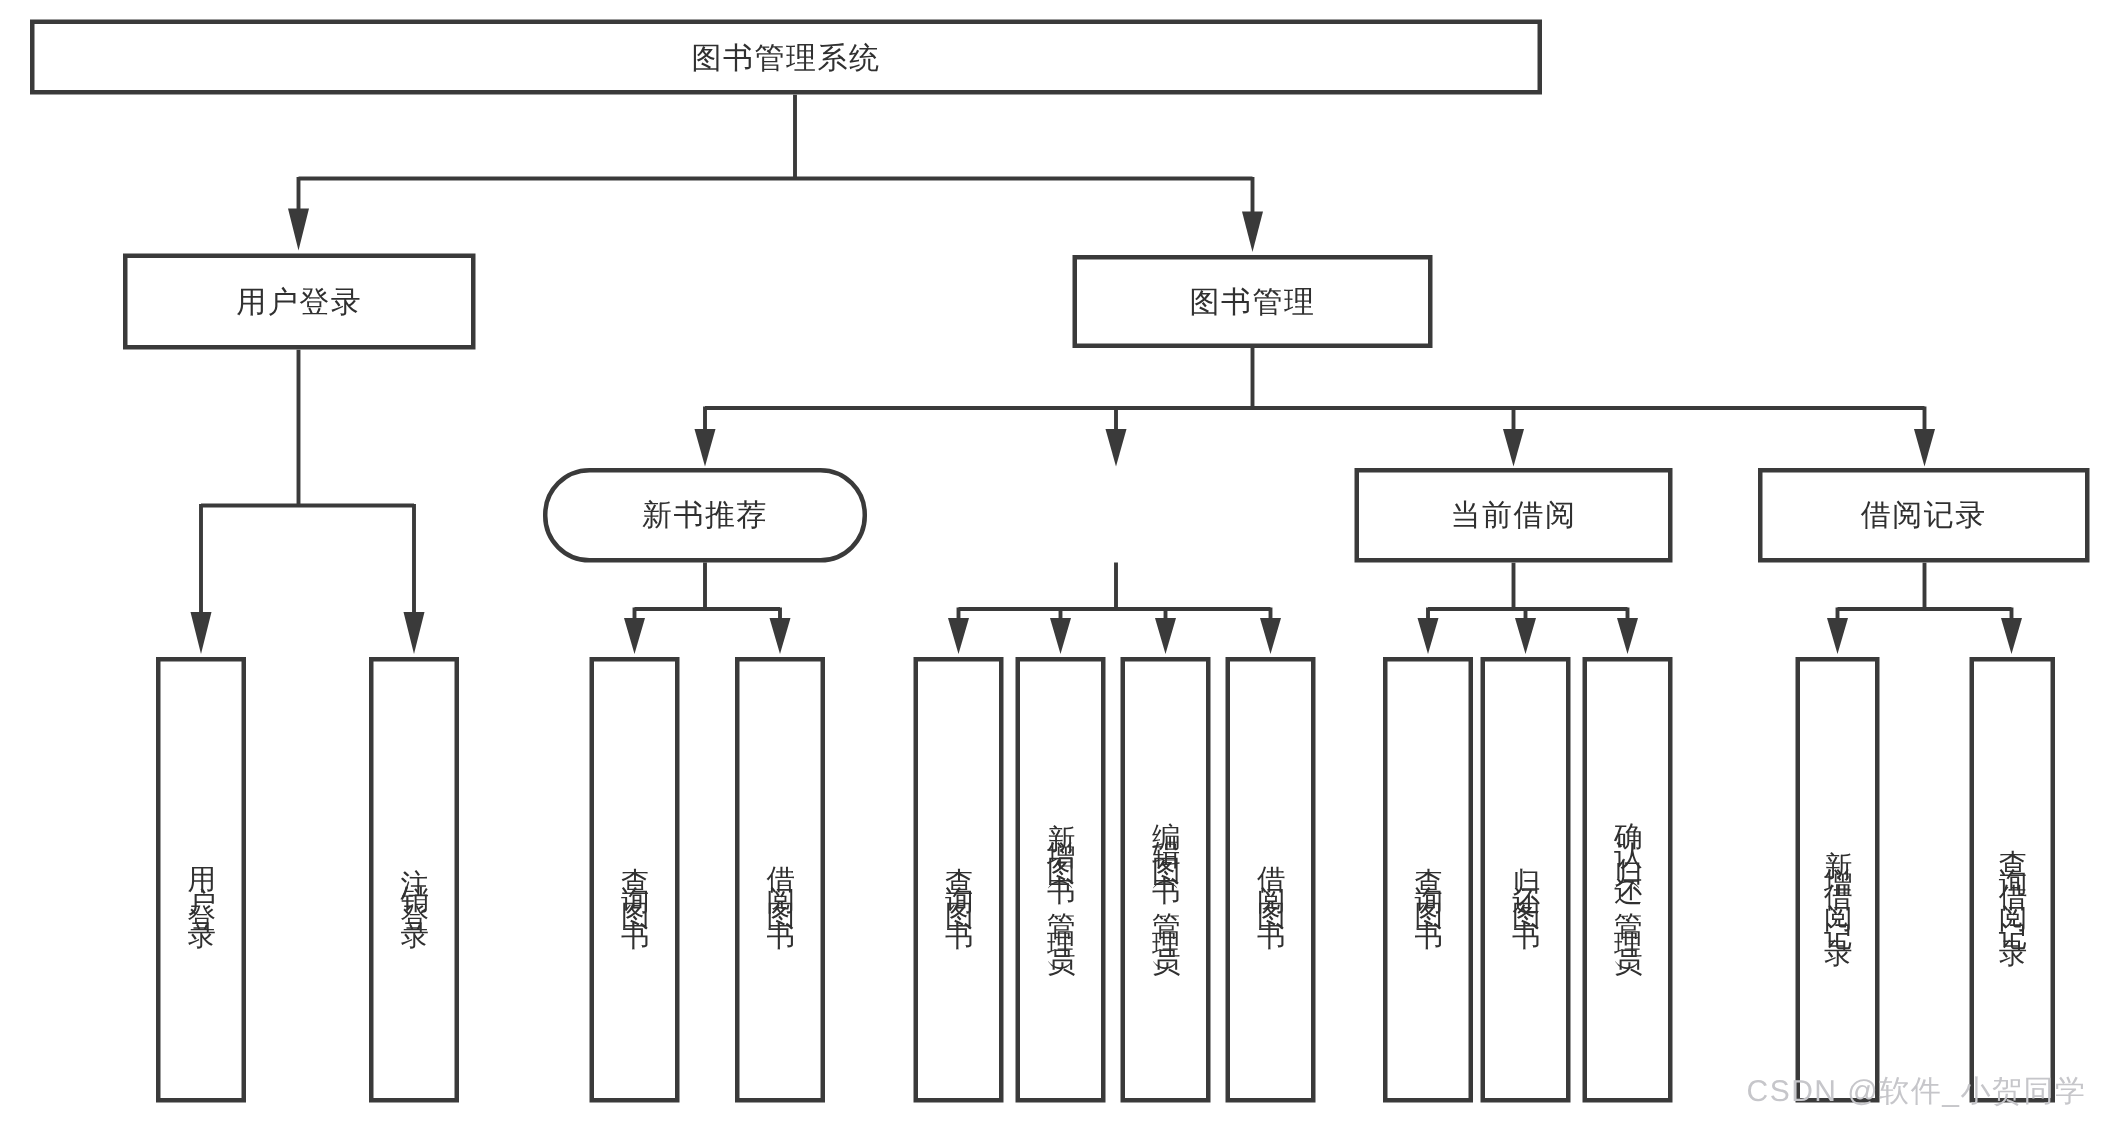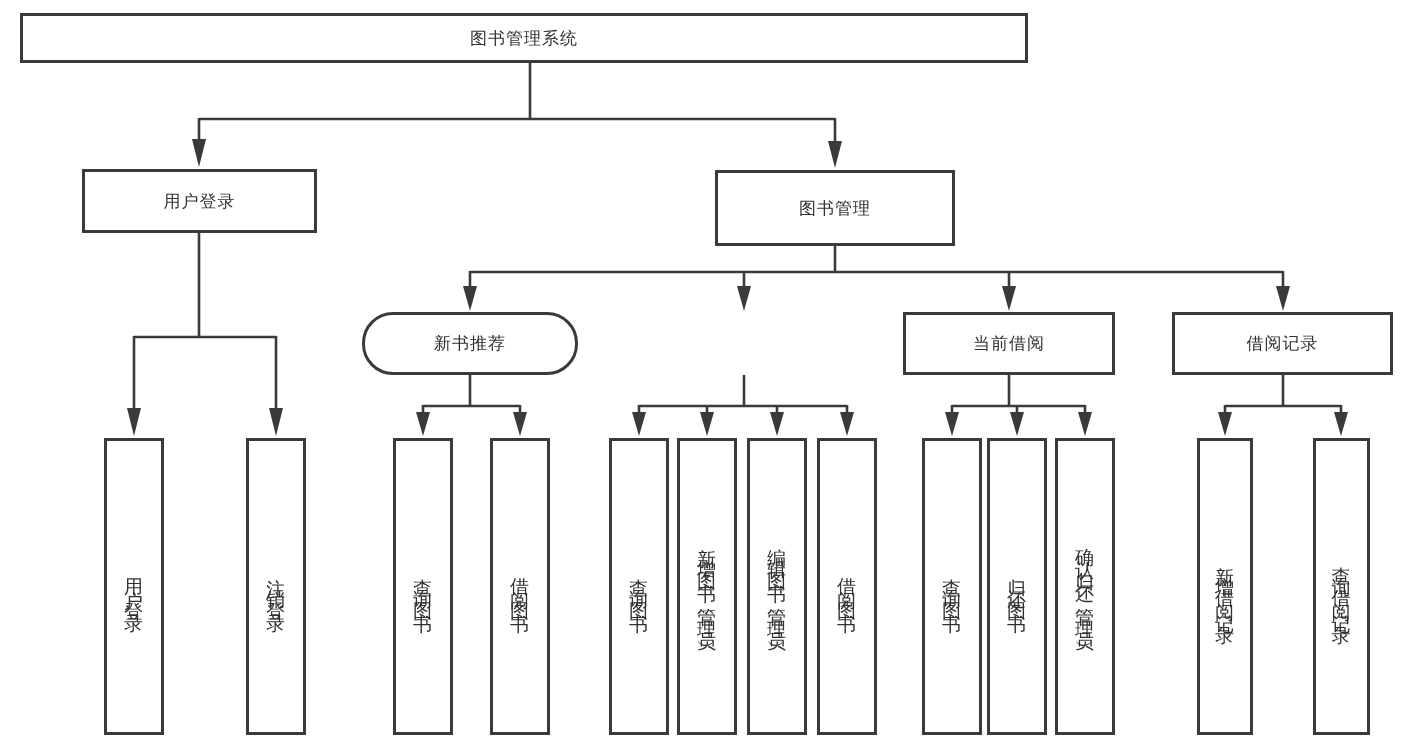--- a/index.html
+++ b/index.html
@@ -12,21 +12,21 @@
   }
   #wires{position:absolute;left:0;top:0;width:1405px;height:747px;}
   .node{
     position:absolute;
     box-sizing:border-box;
     border:3px solid #3a3a3a;
     background:#ffffff;
     display:flex;align-items:center;justify-content:center;
     color:#303030;
   }
-  .h-node{font-size:17px;letter-spacing:1px;}
+  .h-node{font-size:20px;letter-spacing:1px;}
   .leaf{
     font-size:19px;
   }
   .leaf .vtext{
     writing-mode:vertical-rl;
     text-orientation:mixed;
     letter-spacing:12px;
     line-height:1;
     white-space:nowrap;
   }
@@ -113,21 +113,21 @@
     </g>
   </svg>
 
   <div class="node h-node" style="left:20px;top:13px;width:1008px;height:50px;">
     <span>图书管理系统</span>
   </div>
 
   <div class="node h-node" style="left:82px;top:169px;width:235px;height:64px;">
     <span>用户登录</span>
   </div>
-  <div class="node h-node" style="left:715px;top:170px;width:240px;height:76px;">
+  <div class="node h-node" style="left:715px;top:170px;width:240px;height:62px;">
     <span>图书管理</span>
   </div>
 
   <div class="node h-node" style="left:362px;top:312px;width:216px;height:63px;border-radius:31px;">
     <span>新书推荐</span>
   </div>
   <div class="node h-node" style="left:903px;top:312px;width:212px;height:63px;">
     <span>当前借阅</span>
   </div>
   <div class="node h-node" style="left:1172px;top:312px;width:221px;height:63px;">
@@ -171,14 +171,15 @@
     <span class="vtext">确认归还（管理员）</span>
   </div>
 
   <div class="node leaf" style="left:1197px;top:438px;width:56px;height:297px;">
     <span class="vtext">新增借阅记录</span>
   </div>
   <div class="node leaf" style="left:1313px;top:438px;width:57px;height:297px;">
     <span class="vtext">查询借阅记录</span>
   </div>
 
+  <div id="watermark">CSDN @软件_小贺同学</div>
 
 </div>
 
 </body></html>

